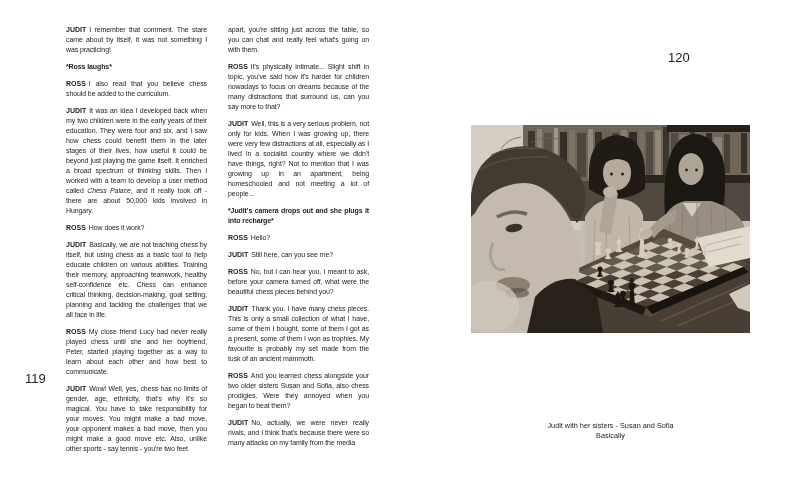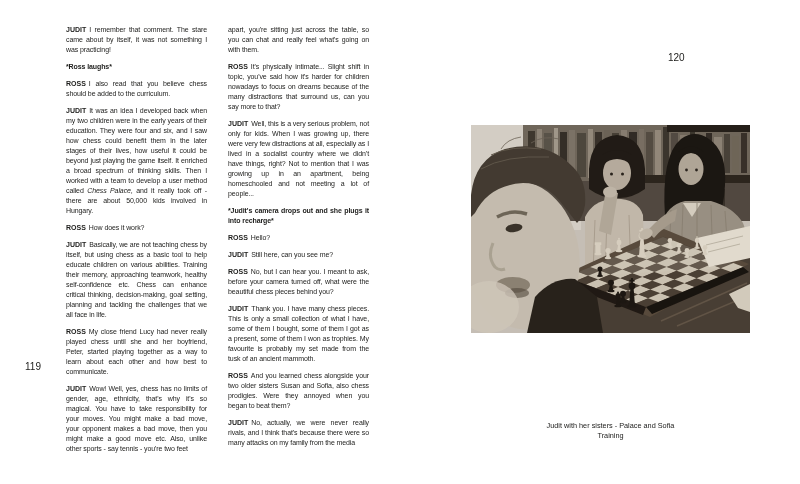--- a/index.html
+++ b/index.html
@@ -16,22 +16,22 @@
     text-align:justify;
   }
   .col-1{left:66px;top:25px}
   .col-2{left:228px;top:25px}
   .para{margin:0}
   .para + .para{margin-top:7px}
   .speaker{font-weight:700;margin-right:3px;letter-spacing:0}
   .speaker:empty{display:none;margin:0}
   .stage{font-weight:700}
   .italic{font-style:italic}
-  .folio{position:absolute;font-size:10px;line-height:8px;color:#1d1d1b}
-  .folio-left{left:25px;top:363px}
+  .folio{position:absolute;font-size:13px;line-height:8px;color:#1d1d1b}
+  .folio-left{left:25px;top:375px}
   .folio-right{left:268px;top:54px}
   .photo{position:absolute;left:71px;top:125px;width:279px;height:208px;margin:0;padding:0}
   .photo svg{display:block}
   .caption{
     position:absolute;left:71px;top:421px;width:279px;
     text-align:center;font-size:7.3px;line-height:9.7px;color:#222220;
   }
 </style>
 </head>
 <body>
@@ -270,18 +270,18 @@
         <ellipse cx="42" cy="160" rx="17" ry="8" fill="#6b6152" opacity="0.65"></ellipse>
         <ellipse cx="46" cy="168" rx="12" ry="5" fill="#4e4539" opacity="0.6"></ellipse>
         <path d="M56,208 L64,172 Q82,152 104,154 L126,172 L132,208 Z" fill="#231d17"></path>
         <ellipse cx="18" cy="182" rx="30" ry="26" fill="#d3cbbe" opacity="0.8"></ellipse>
 
         <rect width="279" height="208" fill="#8a7c66" opacity="0.06"></rect>
       </svg>
     </figure>
 
     <figcaption class="caption">
-      <div>Judit with her sisters - Palace and Sofia</div>
-      <div>Training</div>
+      <div>Judit with her sisters - Susan and Sofia</div>
+      <div>Basically</div>
     </figcaption>
   </section>
 
 </div>
 
 </body></html>

